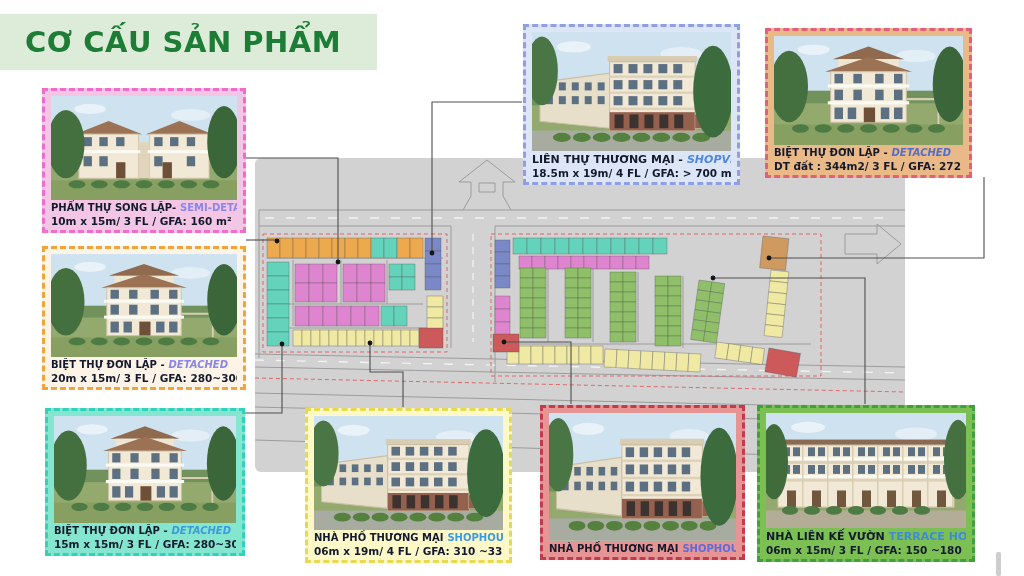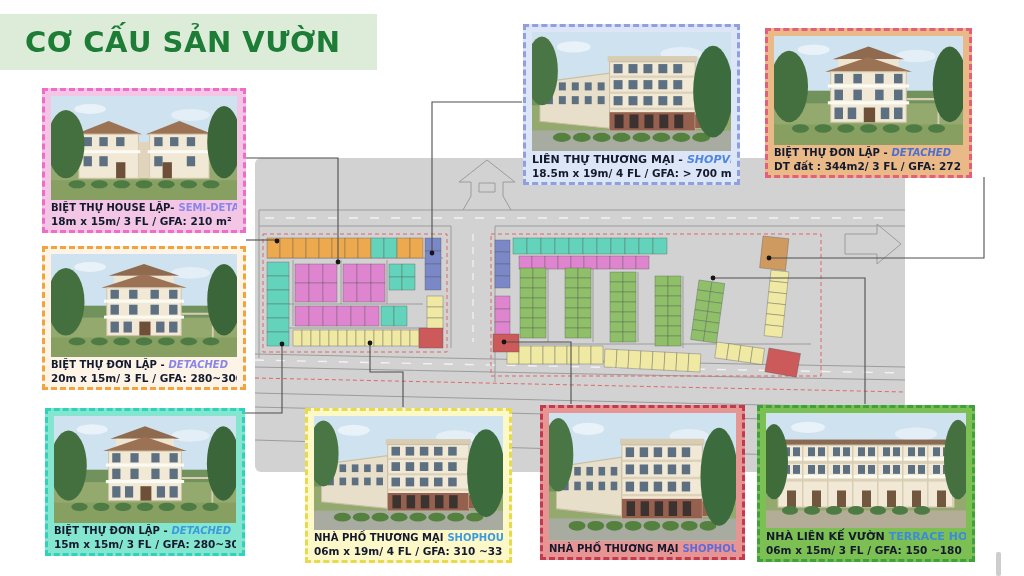--- a/index.html
+++ b/index.html
@@ -34,21 +34,21 @@
   .c3 .l1{font-size:11px;}
   .c7 .l1{font-size:11px;}
   #scrollbar{position:absolute;left:996px;top:552px;width:5px;height:24px;background:#cdcdcd;border-radius:2px;}
 </style>
 </head>
 <body>
 
 <div id="stage">
 
   <div id="banner">
-    <div class="t">CƠ CẤU SẢN VƯỜN</div>
+    <div class="t">CƠ CẤU SẢN PHẨM</div>
   </div>
 
   <div id="map">
     <svg viewBox="0 0 650 330">
       <rect x="0" y="8" width="650" height="314" rx="6" fill="#d2d2d2"></rect>
       <g id="roads" stroke="#9c9c9c" stroke-width="1" fill="none">
           <path d="M216,46 V32 H204 L232,10 L260,32 H248 V46"></path>
           <path d="M224,33 h16 v9 h-16 z"></path>
           <path d="M216,46 L208,60"></path>
           <path d="M248,46 L256,60"></path>
@@ -395,22 +395,22 @@
           <ellipse cx="52" cy="88" rx="9" ry="4" fill="#4e7a44"></ellipse>
           <ellipse cx="76" cy="88" rx="9" ry="4" fill="#4e7a44"></ellipse>
           <ellipse cx="100" cy="88" rx="9" ry="4" fill="#4e7a44"></ellipse>
           <ellipse cx="124" cy="88" rx="9" ry="4" fill="#4e7a44"></ellipse>
           <ellipse cx="148" cy="88" rx="9" ry="4" fill="#4e7a44"></ellipse>
           <ellipse cx="172" cy="88" rx="9" ry="4" fill="#4e7a44"></ellipse>
           <ellipse cx="16" cy="48" rx="20" ry="34" fill="#44703f"></ellipse>
           <ellipse cx="186" cy="46" rx="18" ry="36" fill="#3a663a"></ellipse>
         </svg></div>
     <div class="cap">
-      <div class="l1"><span>BIỆT THỰ HOUSE LẬP-</span><span class="en">SEMI-DETACHED</span></div>
-      <div class="l2">18m x 15m/ 3 FL / GFA: 210 m²</div>
+      <div class="l1"><span>PHẨM THỰ SONG LẬP-</span><span class="en">SEMI-DETACHED</span></div>
+      <div class="l2">10m x 15m/ 3 FL / GFA: 160 m²</div>
     </div>
   </div>
 
   <div class="card c1 it" style="--bc: #f2a33c; --bg: #fdf4e7; --en: #8a85e8;">
     <div class="imgwrap"><svg viewBox="0 0 200 104" preserveAspectRatio="none" width="100%" height="100%">
           <rect width="200" height="104" fill="#cfe2ef"></rect>
           <ellipse cx="42" cy="13" rx="17" ry="5" fill="#e9f2f8"></ellipse>
           <ellipse cx="150" cy="19" rx="21" ry="6" fill="#e4eef6"></ellipse>
           <rect y="52" width="200" height="14" fill="#71925c"></rect>
           <rect y="64" width="200" height="40" fill="#93a96e"></rect>

